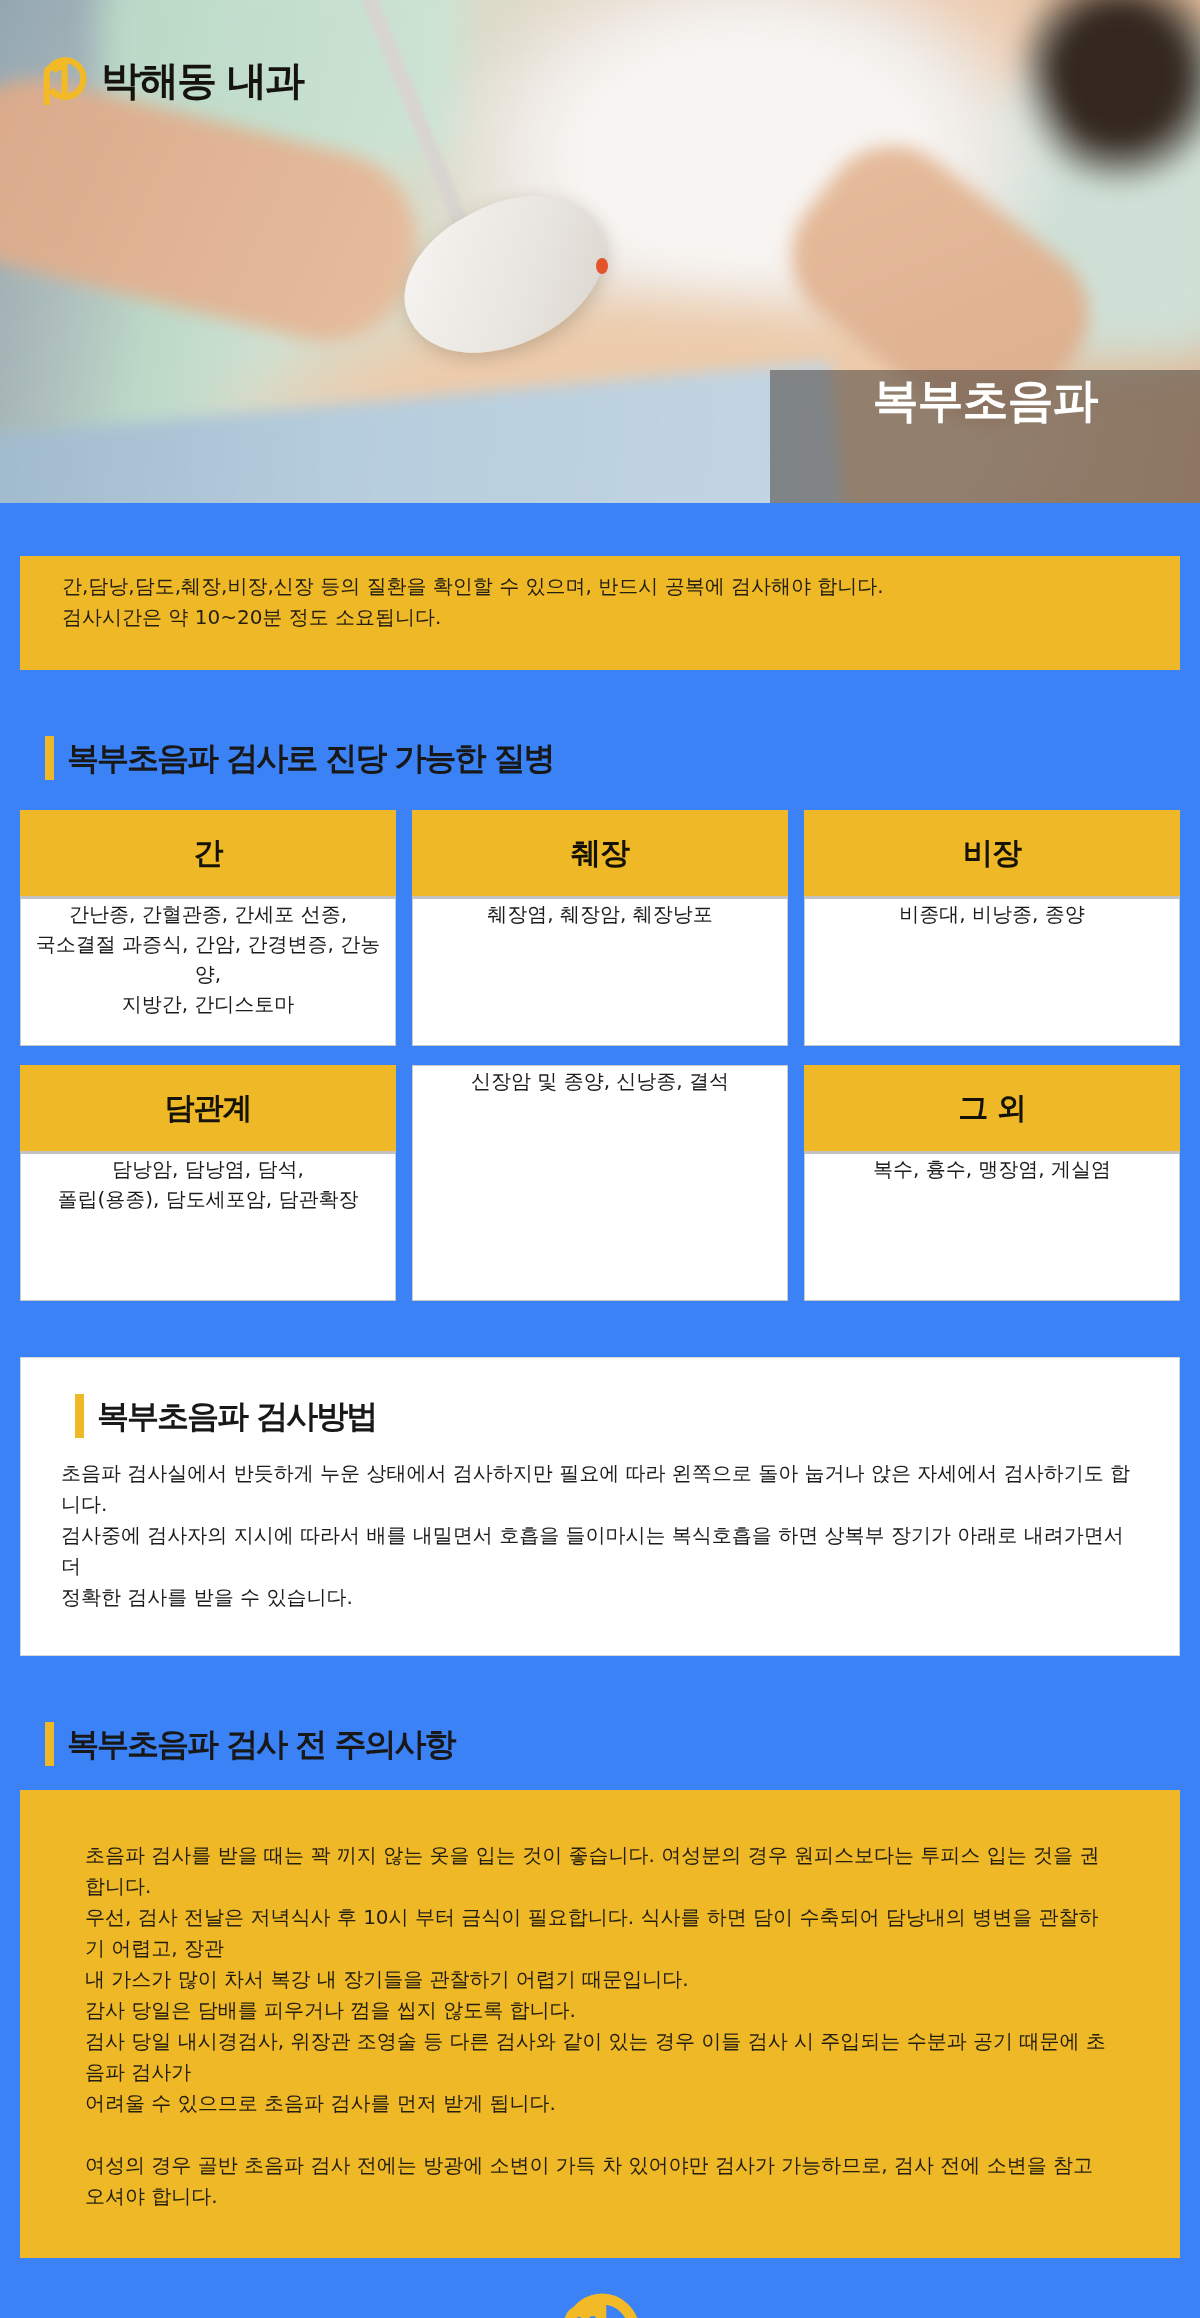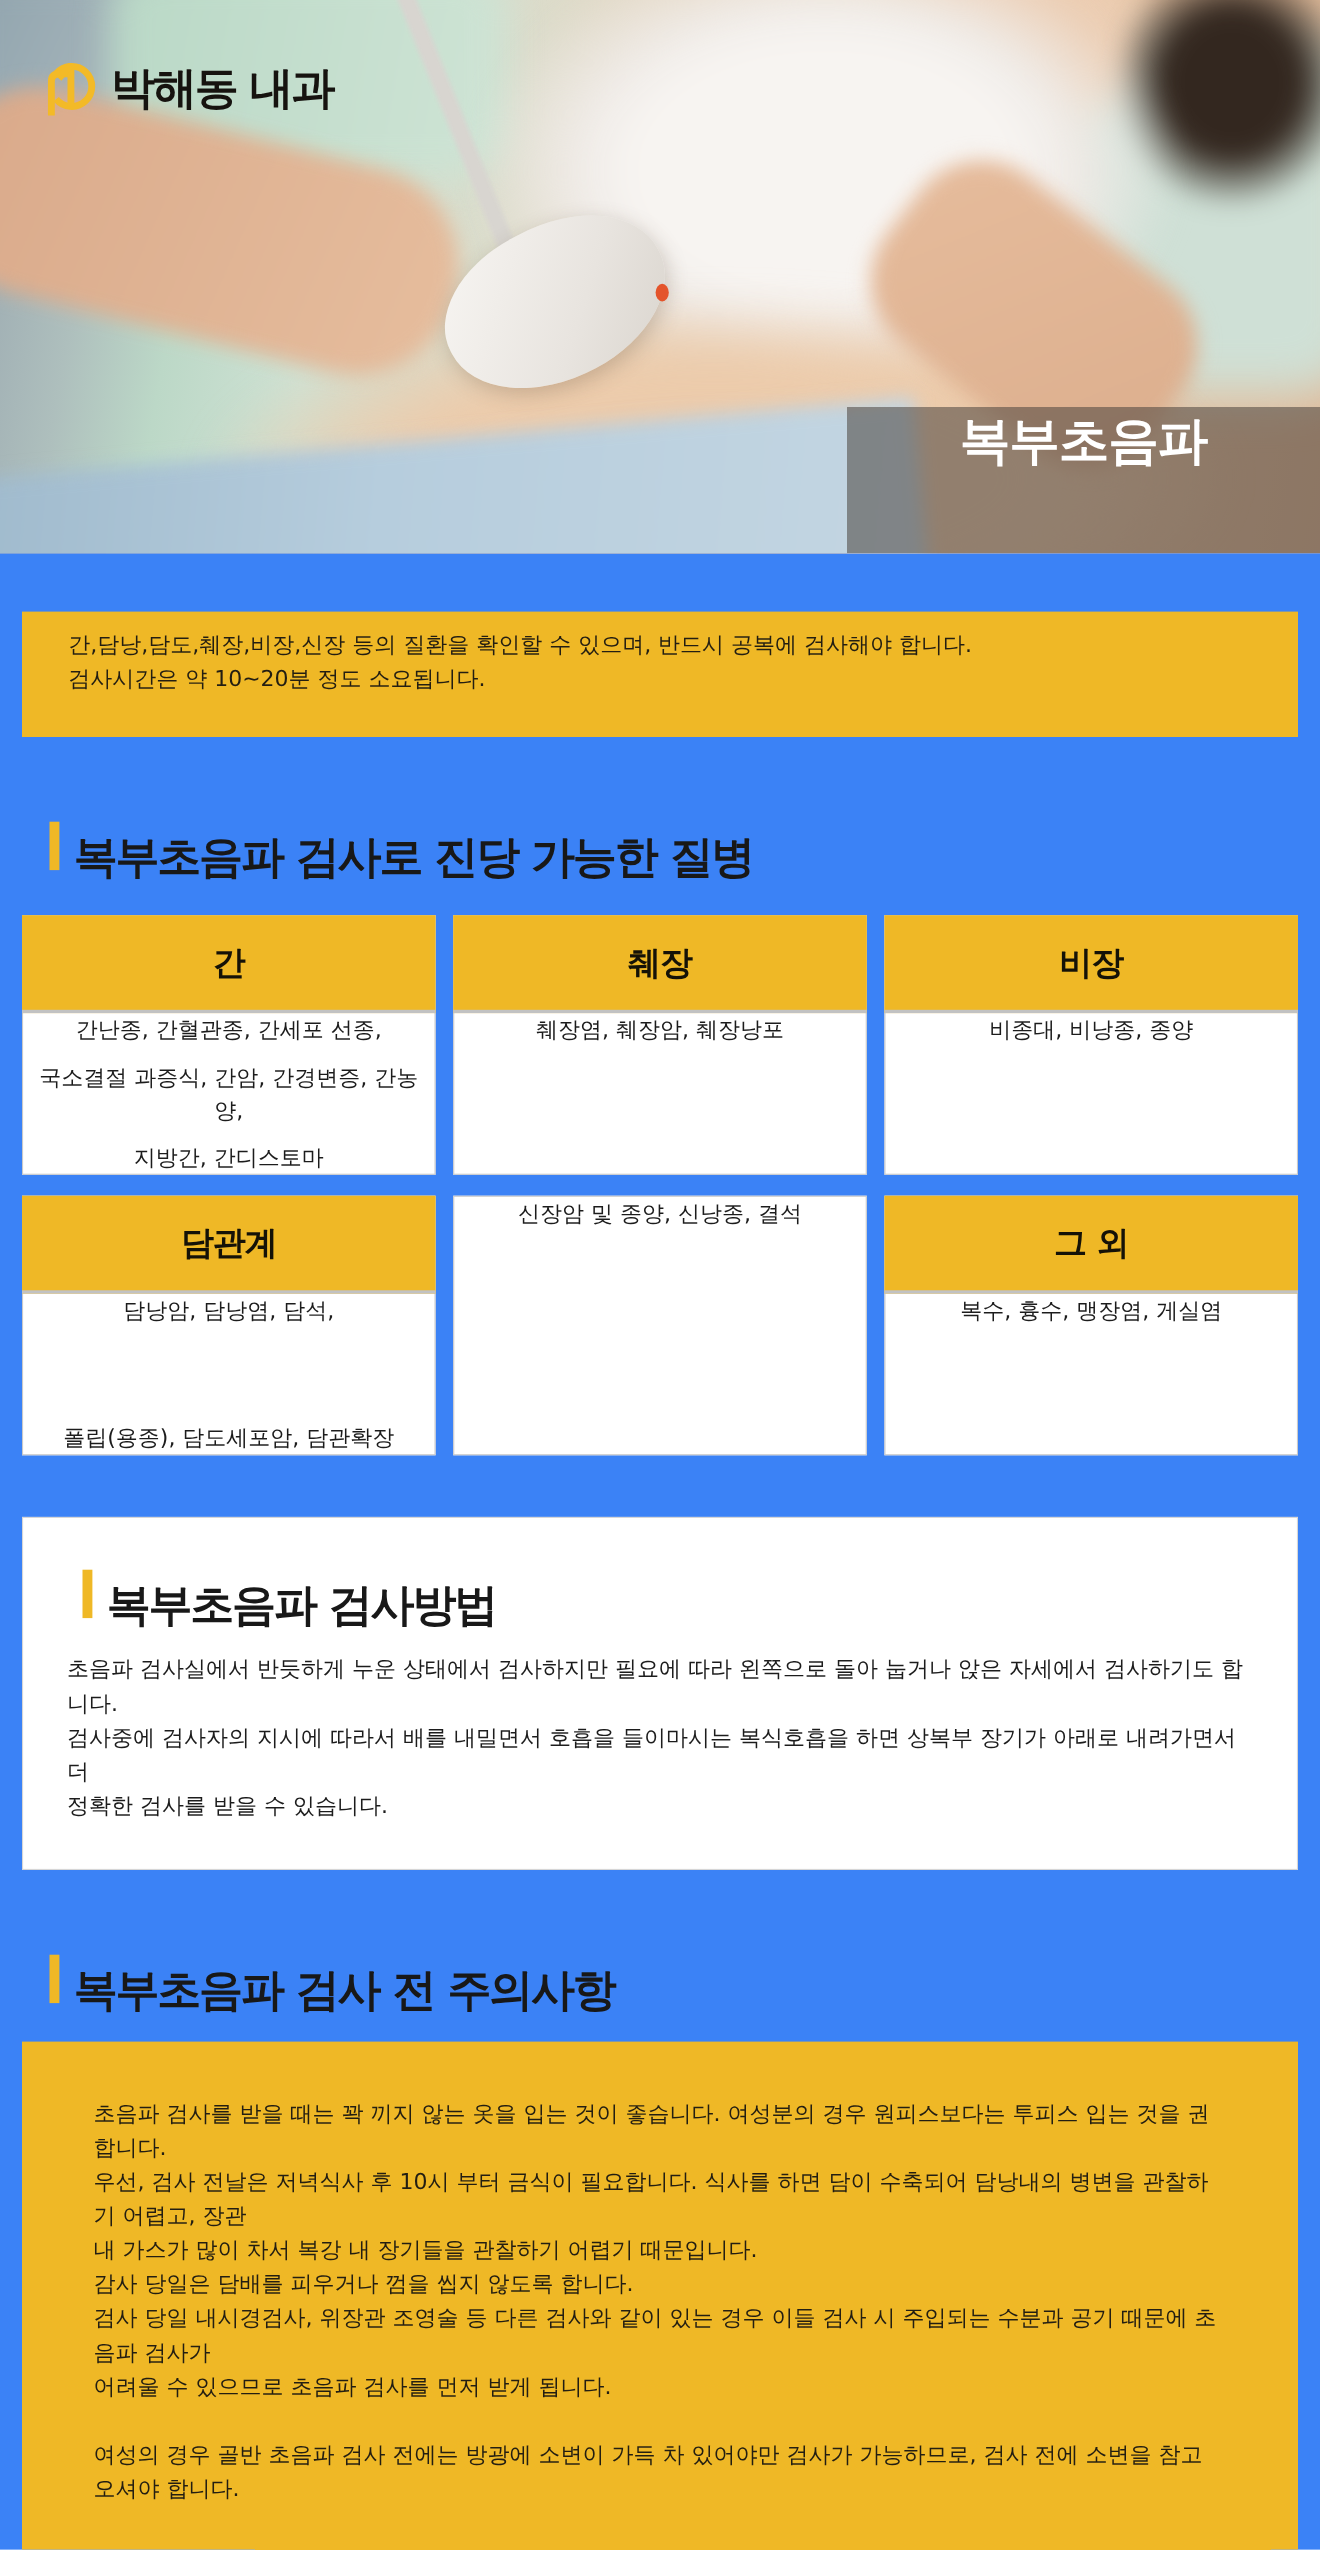--- a/index.html
+++ b/index.html
@@ -45,33 +45,33 @@
   }
   .hero-title{color:#ffffff;font-size:46px;font-weight:800;letter-spacing:-1px;}
 
   
   .intro-box{margin:53px 20px 0;background:var(--accent);padding:15px 42px;height:114px;}
   .intro-box p{margin:0;font-size:20px;line-height:31px;color:#231e12;}
 
   
   .sec-heading{display:flex;align-items:center;gap:13px;margin:64px 0 0 45px;}
   .sec-heading .bar{width:9px;height:44px;background:var(--accent);flex:0 0 auto;}
-  .sec-heading .txt{font-size:40px;font-weight:800;letter-spacing:-2px;color:#181818;line-height:48px;margin-top:22px;}
+  .sec-heading .txt{font-size:32px;font-weight:800;letter-spacing:-2px;color:#181818;line-height:48px;}
 
   
   .cards{display:grid;grid-template-columns:repeat(3,1fr);gap:19px 16px;margin:28px 20px 0;}
   .card{border:1px solid #c9c9c9;background:#ffffff;}
   .card-head{
     height:89px;margin:-1px -1px 0;background:var(--accent);
     border-bottom:3px solid #c2c2c2;
     display:flex;align-items:center;justify-content:center;
     font-size:30px;font-weight:800;letter-spacing:-1px;color:#151207;
   }
   .card-body{
-    height:146px;display:flex;flex-direction:column;align-items:center;justify-content:space-between;
+    height:146px;display:flex;flex-direction:column;align-items:center;justify-content:flex-start;
     font-size:20px;line-height:30px;text-align:center;color:#1c1c1c;padding:0 8px;
   }
 
   
   .method-box{margin:56px 20px 0;border:1px solid #d6d6d6;background:#ffffff;padding:34px 40px 42px 34px;}
   .method-box .sec-heading{margin:0;padding-left:20px;}
   .method-text{margin:18px 0 0 6px;font-size:20px;line-height:31px;color:#1c1c1c;}
 
   
   .caution-box{margin:22px 20px 0;background:var(--accent);padding:50px 65px 46px;}

